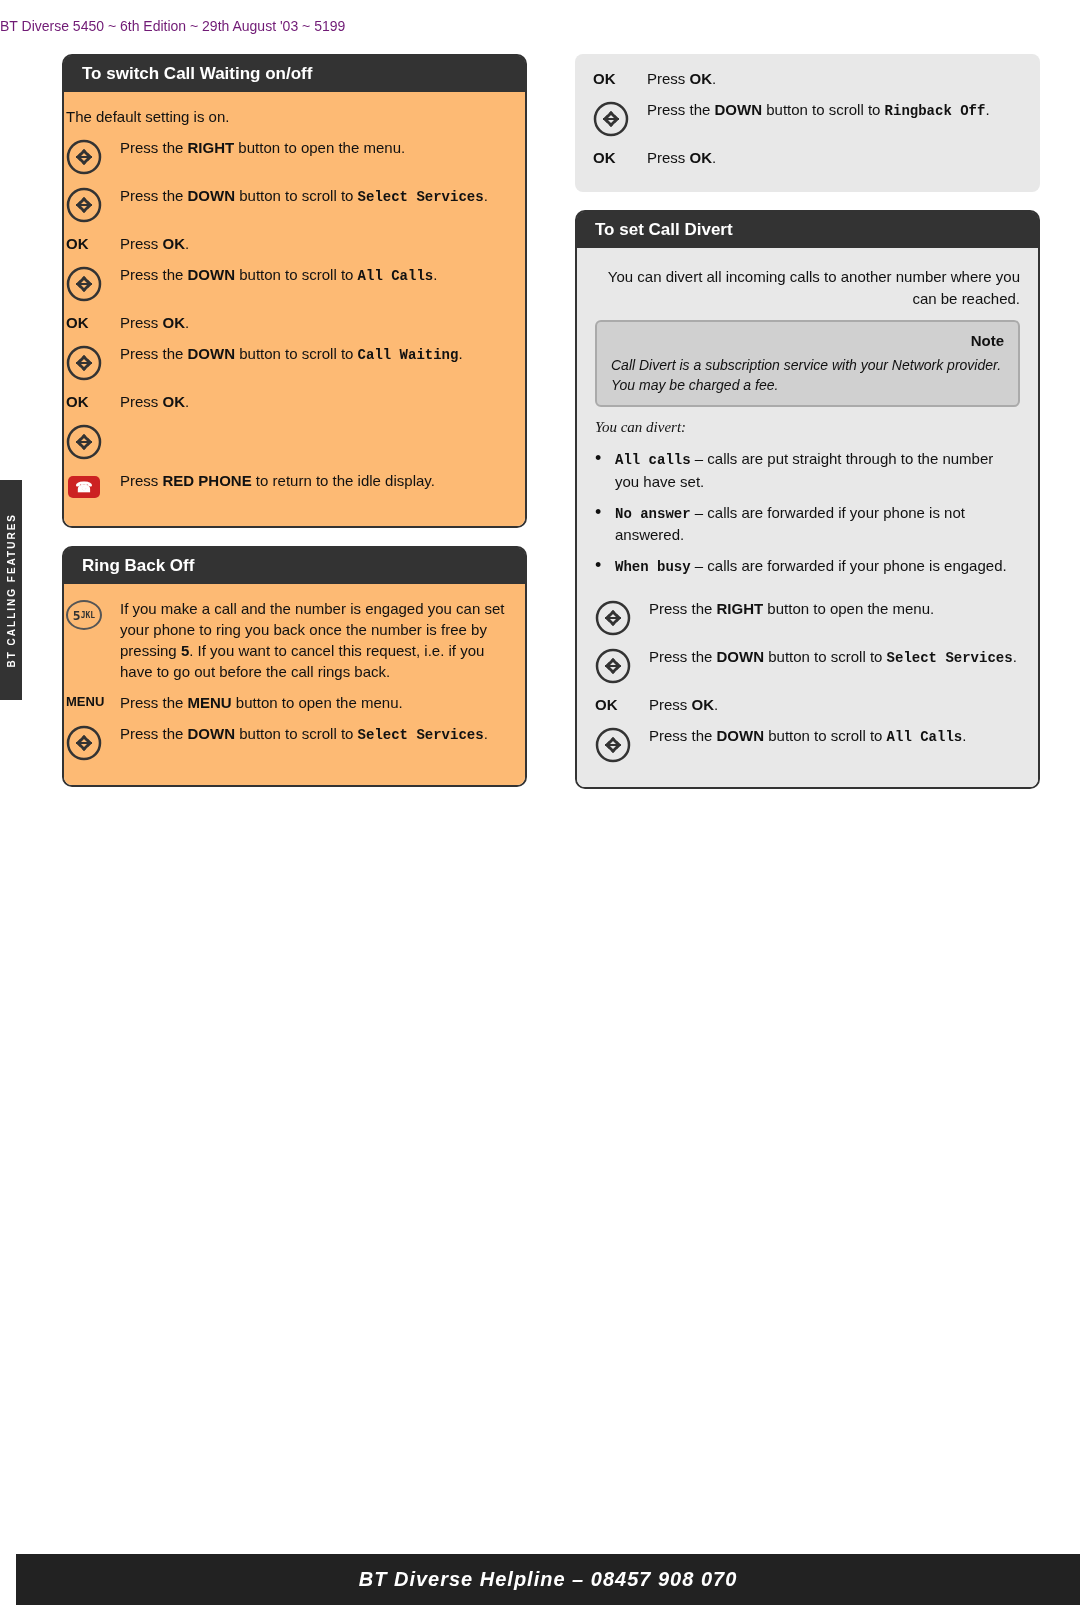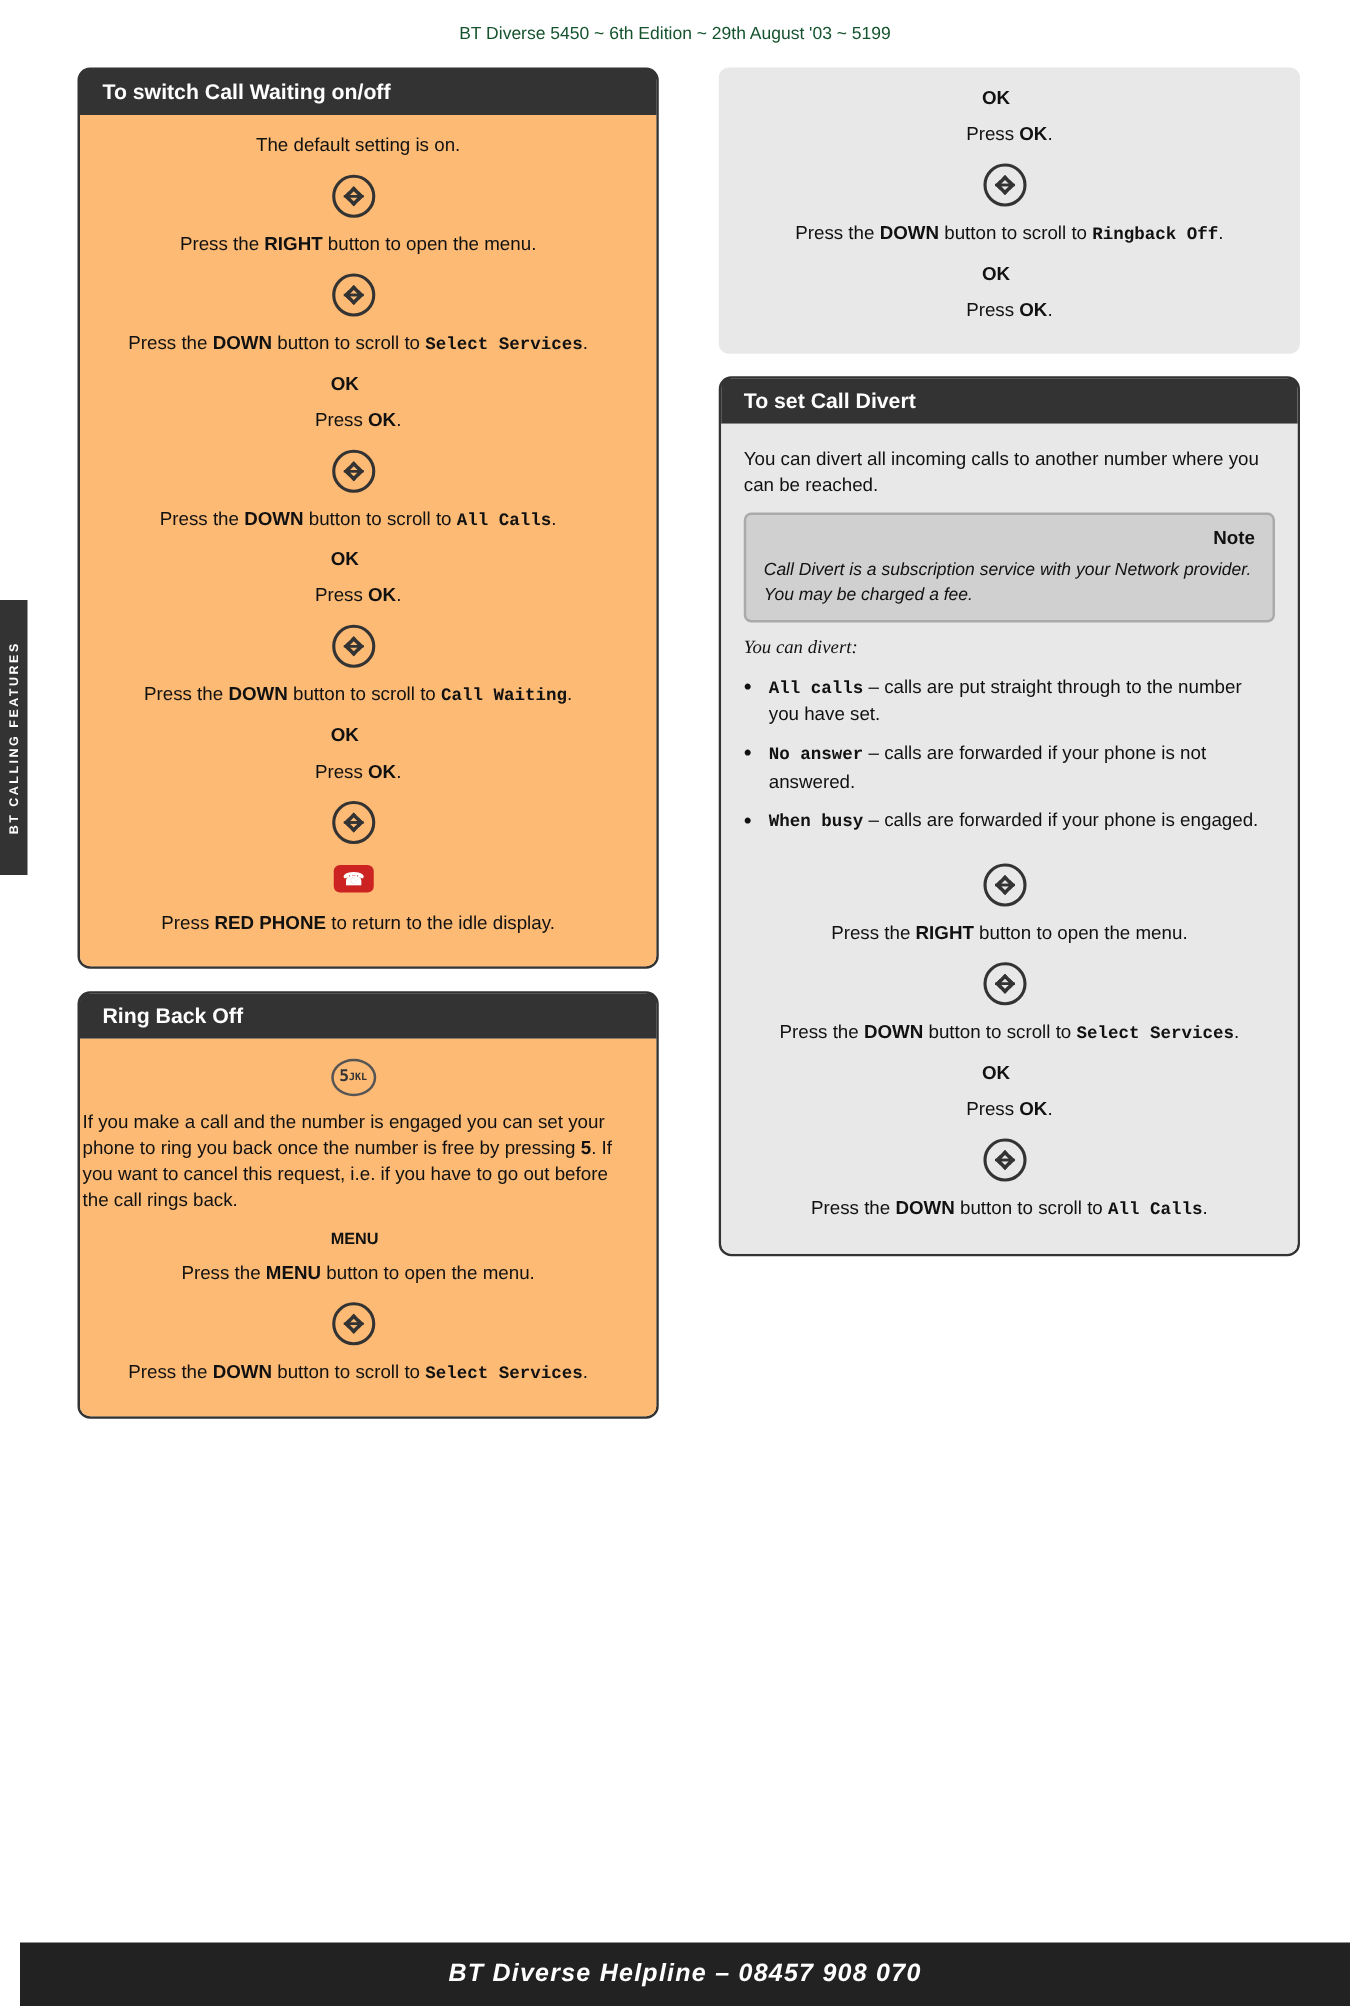--- a/index.html
+++ b/index.html
@@ -13,24 +13,24 @@
       color: #111;
     }
     .page {
       width: 1080px;
       min-height: 1605px;
       background: #fff;
       padding: 0;
       position: relative;
     }
     .top-header {
-      text-align: center;
+      text-align: left;
       font-size: 14px;
       padding: 18px 0 10px 0;
-      color: #14532d;
+      color: #701a75;
     }
     .side-tab {
       position: absolute;
       left: 0;
       top: 480px;
       width: 22px;
       height: 220px;
       background: #333;
       display: flex;
       align-items: center;
@@ -80,22 +80,22 @@
       border-radius: 6px 6px 0 0;
       margin: 0;
     }
     .section-body {
       background: #fdba74;
       padding: 14px 18px 14px 2px;
       border-radius: 0 0 8px 8px;
     }
     .instruction-row {
       display: flex;
-      flex-direction: column;
-      align-items: center;
+      flex-direction: row;
+      align-items: flex-start;
       margin-bottom: 10px;
       gap: 10px;
     }
     .instruction-row .icon-cell {
       min-width: 44px;
       display: flex;
       align-items: flex-start;
       justify-content: flex-start;
       padding-top: 2px;
     }
@@ -196,20 +196,21 @@
       bottom: 18px;
       left: 30px;
       font-size: 14px;
       color: #333;
     }
     .divert-intro {
       font-size: 15px;
       line-height: 1.45;
       margin-bottom: 10px;
       padding-top: 4px;
+      text-align: right;
     }
     .you-can-divert {
       font-style: italic;
       font-size: 15px;
       margin-bottom: 6px;
       font-family: Liberation Serif, serif;
     }
     .right-section-body {
       background: #e8e8e8;
       padding: 14px 18px 14px 18px;

